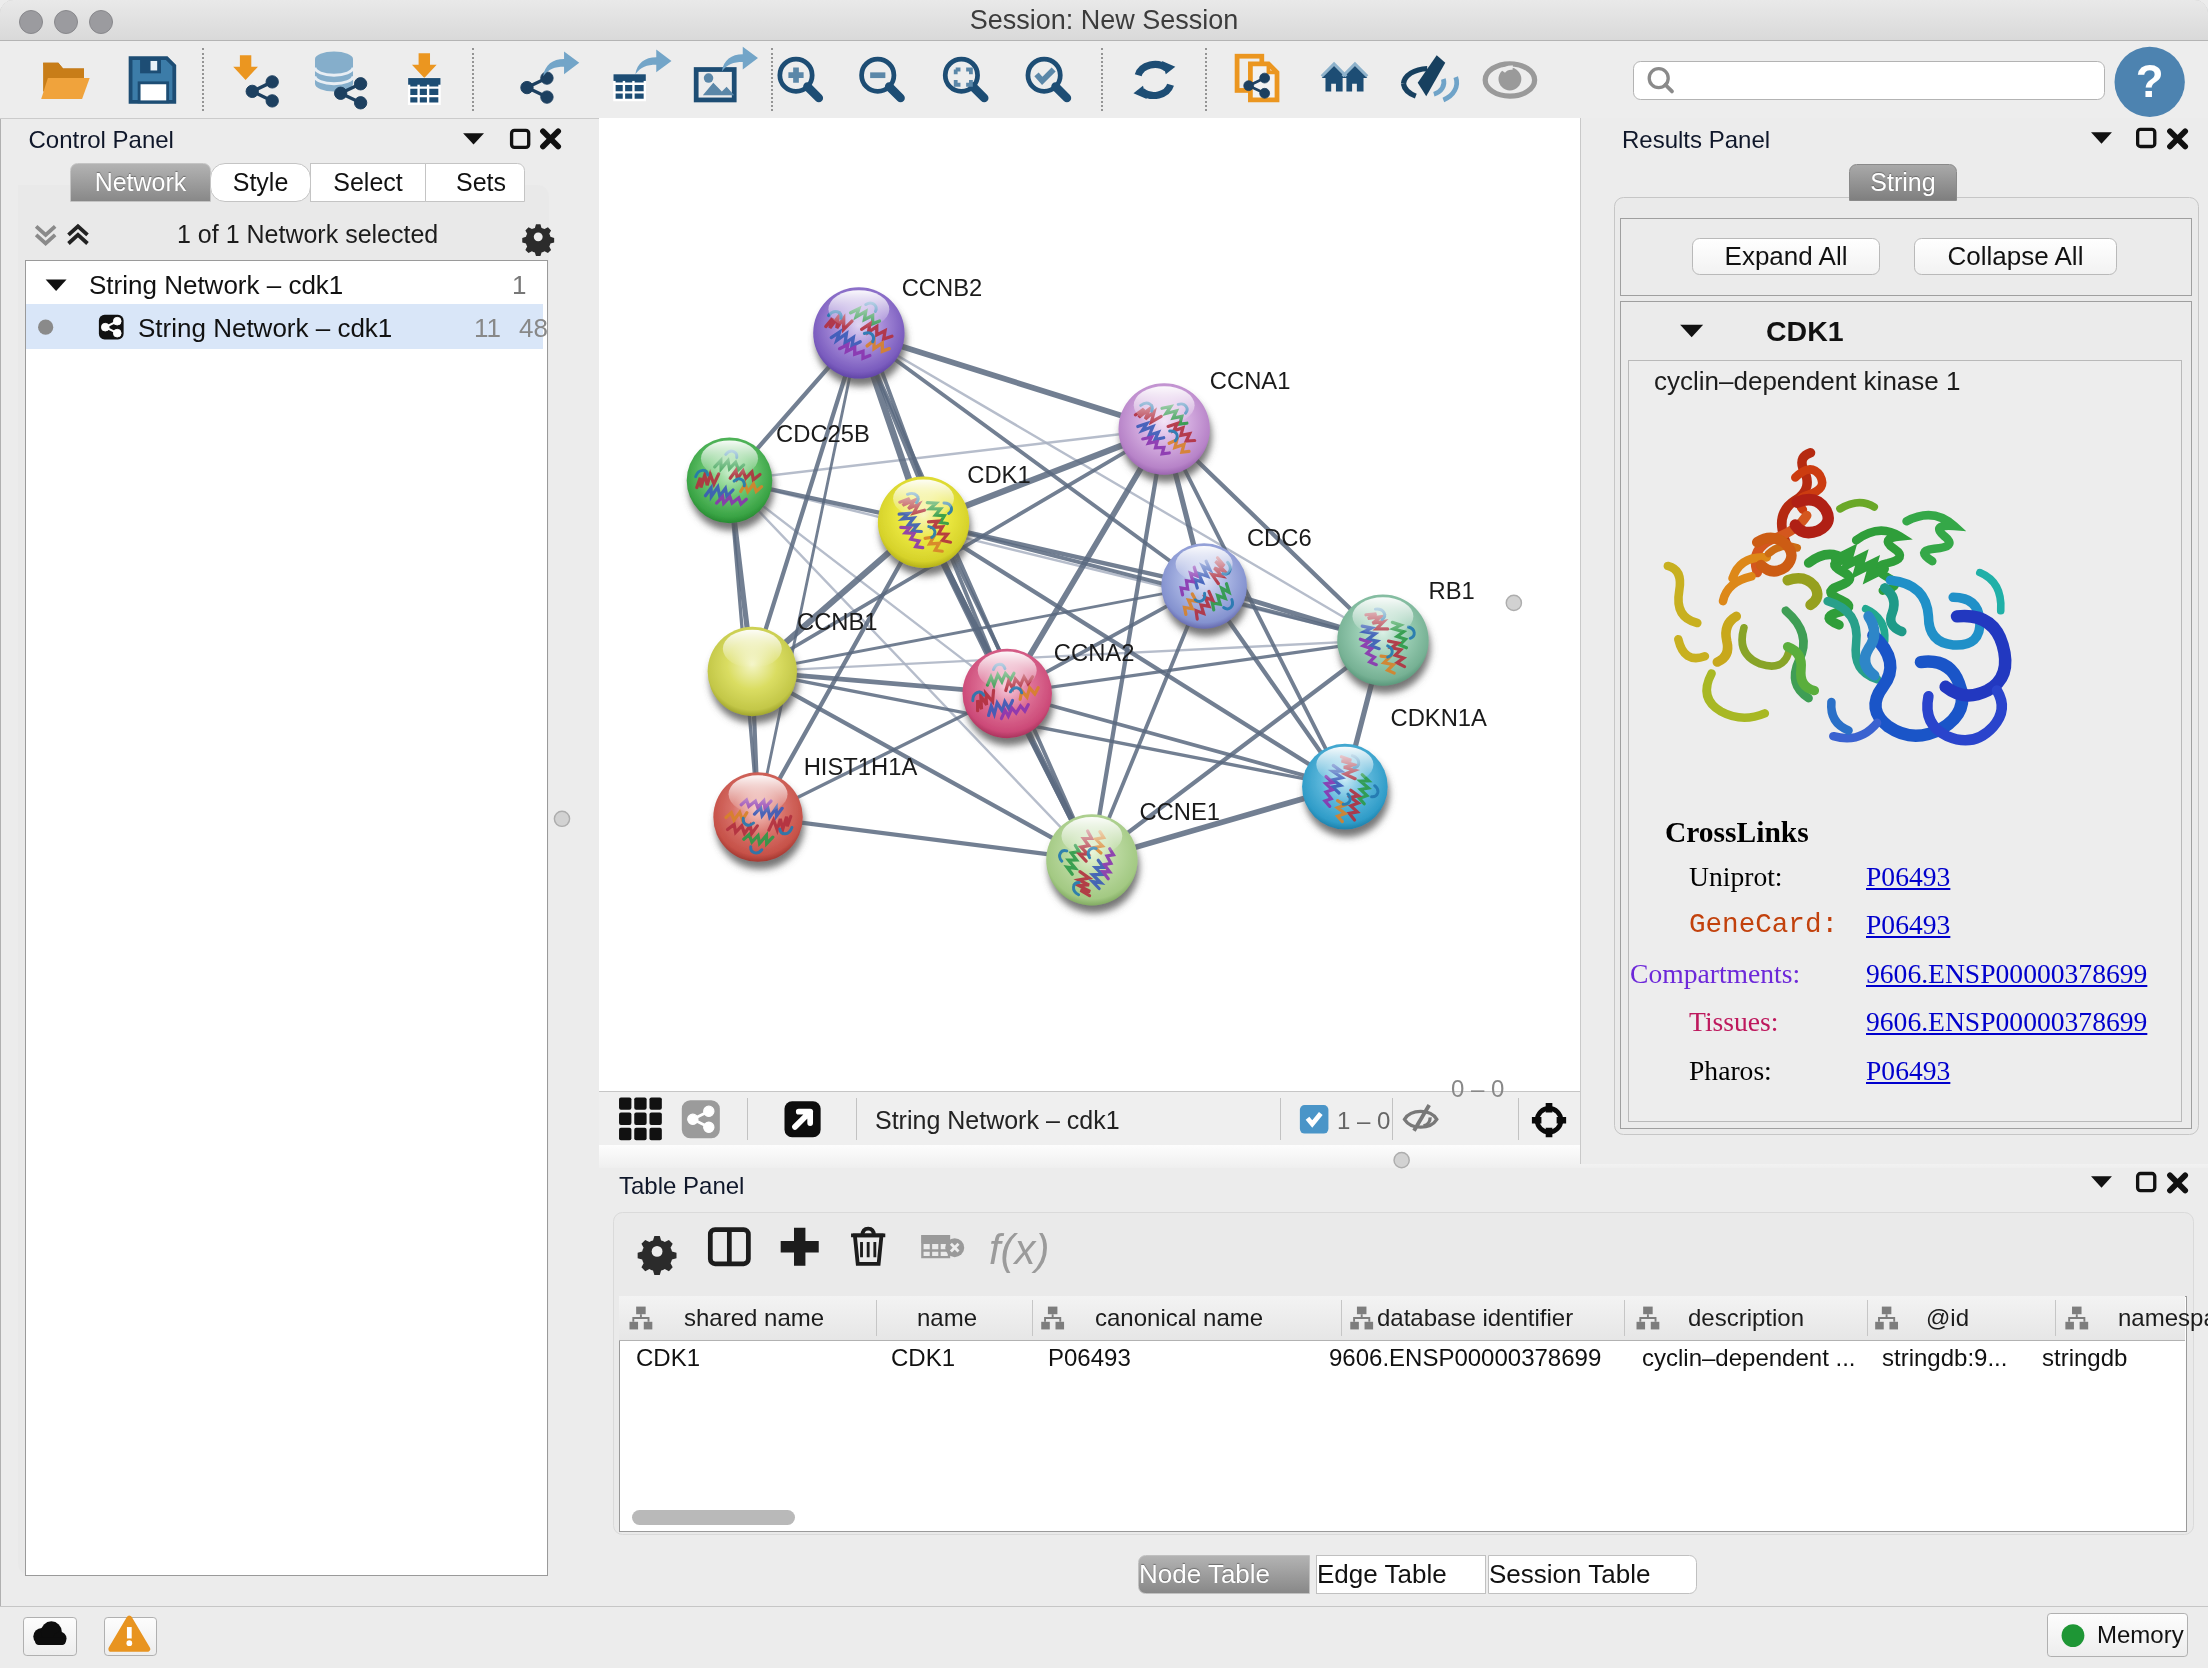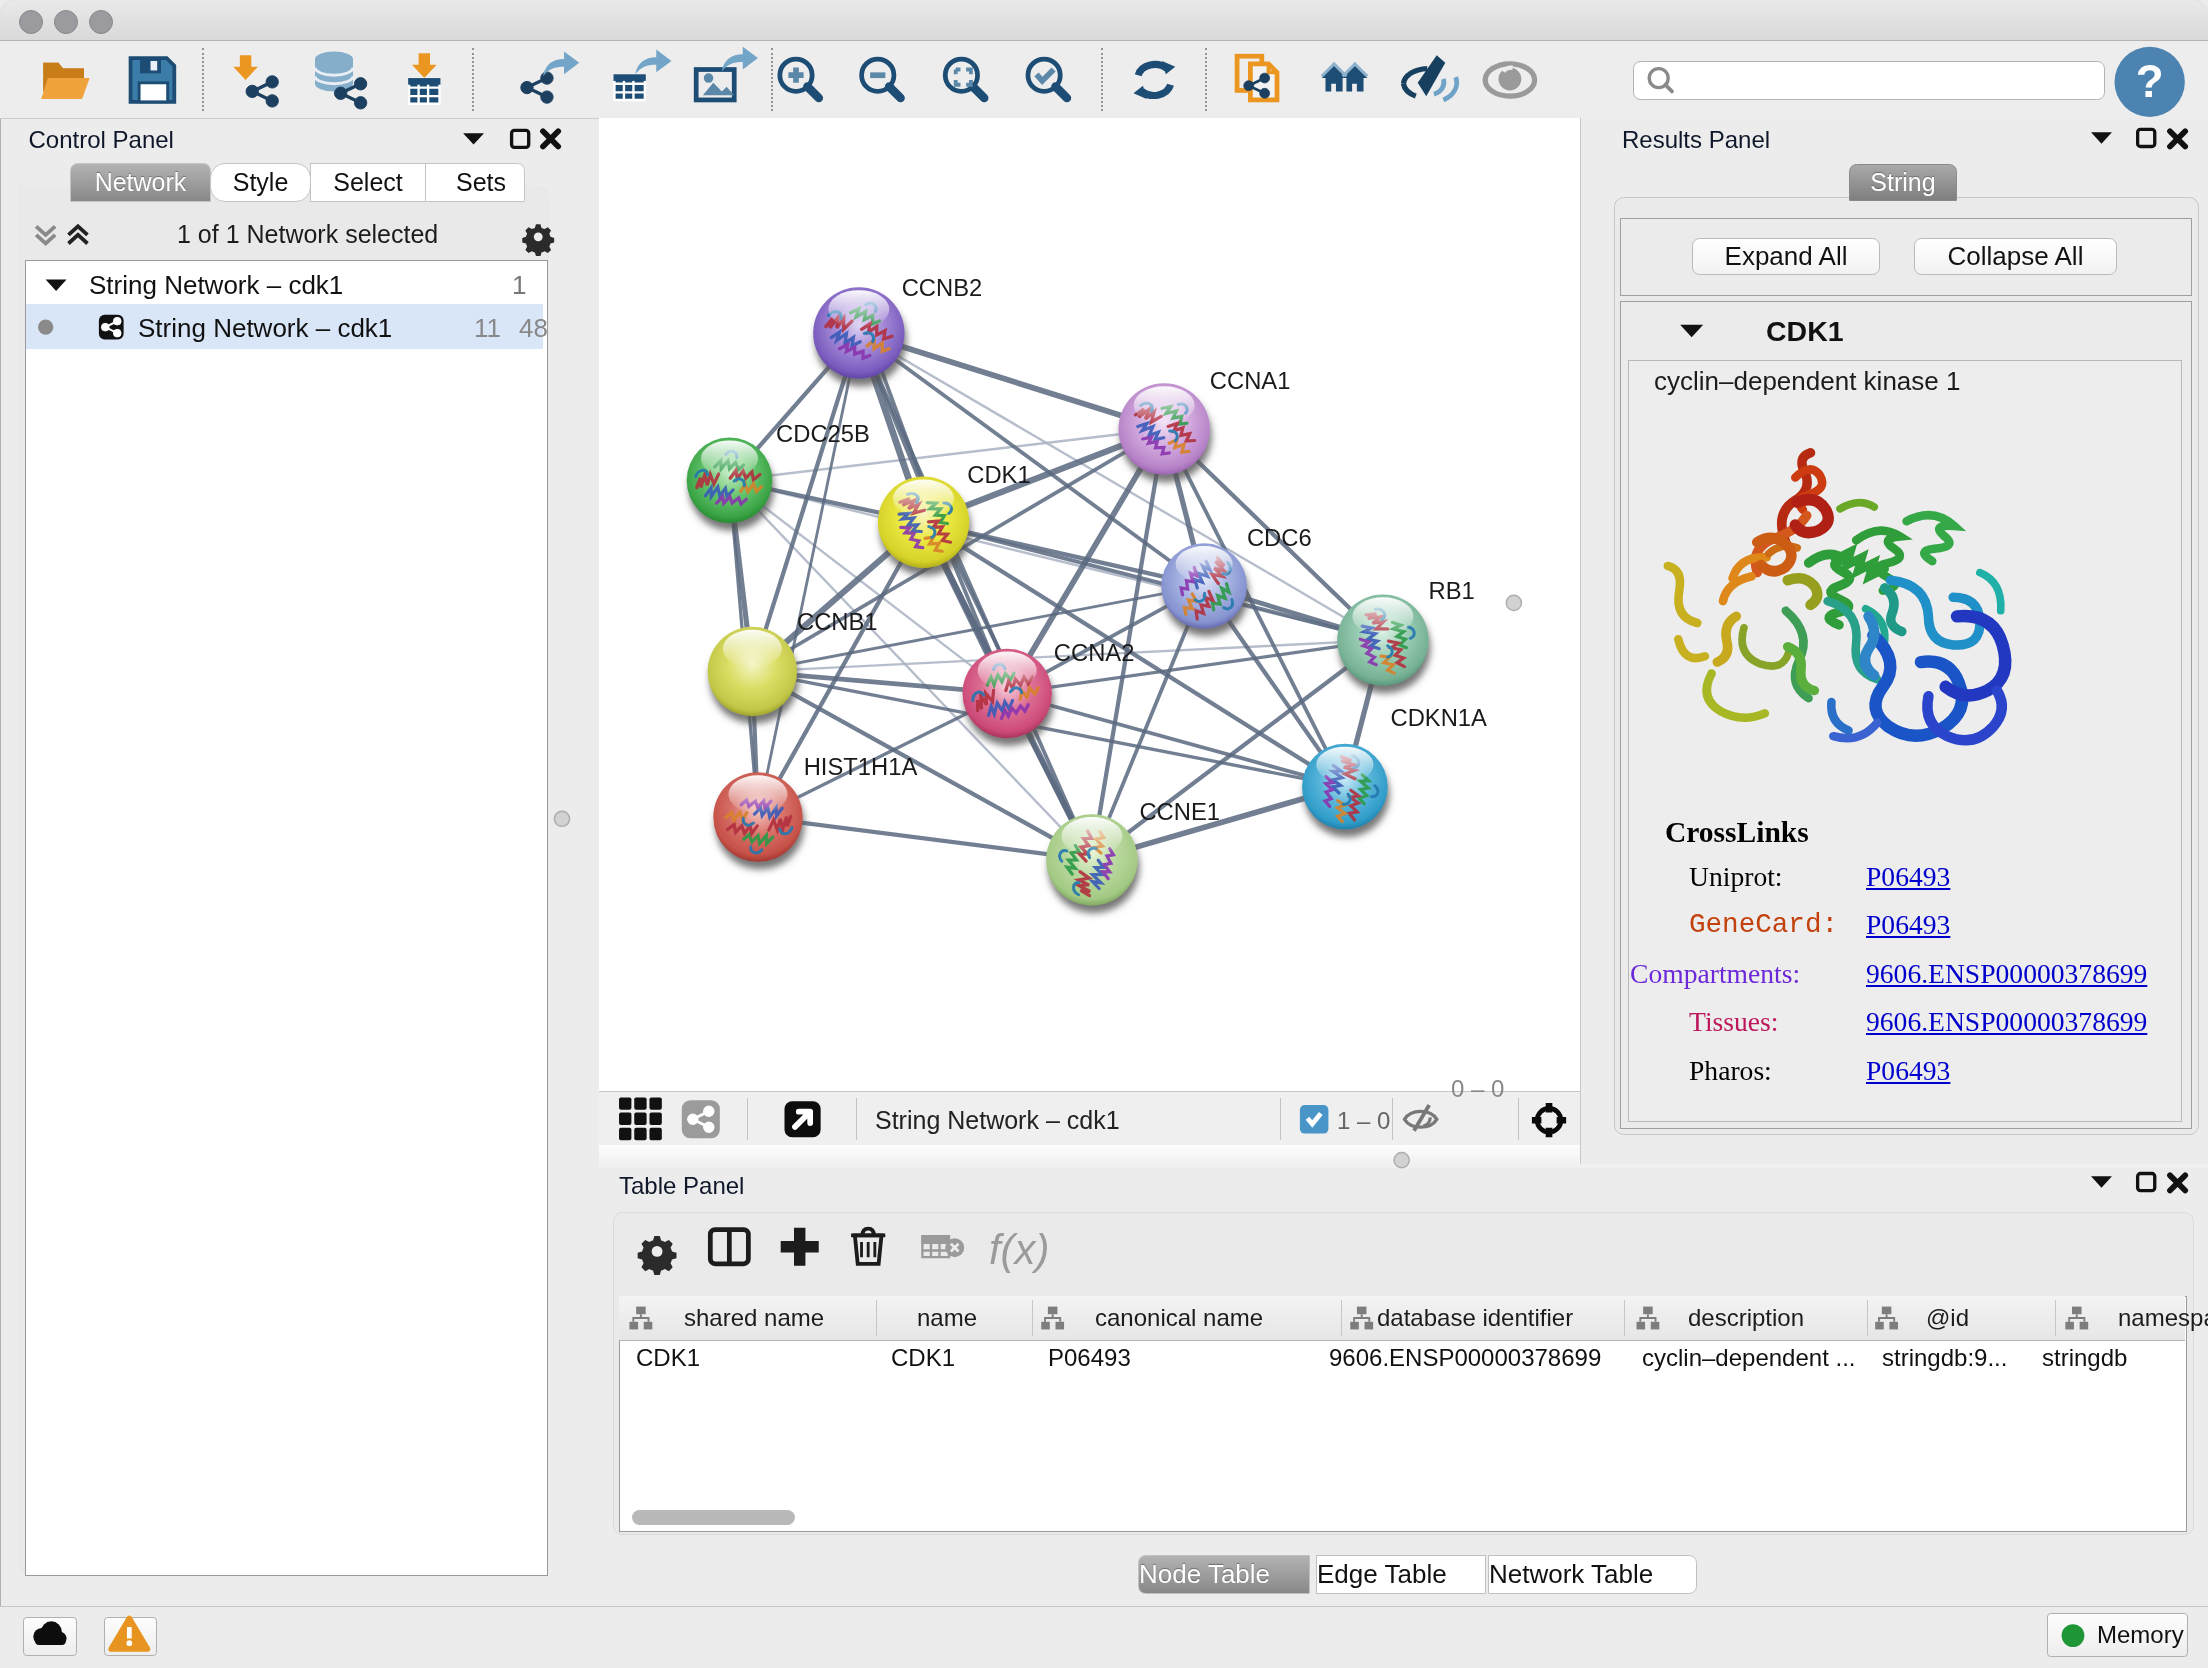--- a/index.html
+++ b/index.html
@@ -46,20 +46,21 @@
 .sbtn{top:1617px;height:37px;background:linear-gradient(#fdfdfd,#ededed);border:1px solid #b0b0b0;border-radius:3.8px;}
 text{font-family:"Liberation Sans",sans-serif;}
 </style>
 </head>
 <body>
 <div id="win">
   <div class="abs" id="titlebar"></div>
   <div class="abs tl" style="left:19px;"></div>
   <div class="abs tl" style="left:54px;"></div>
   <div class="abs tl" style="left:89px;"></div>
+  <div class="abs" id="title">Session: New Session</div>
   <div class="abs" id="toolbar"></div>
   <div class="abs tsep" style="left:202px;"></div>
   <div class="abs tsep" style="left:472px;"></div>
   <div class="abs tsep" style="left:771px;"></div>
   <div class="abs tsep" style="left:1101px;"></div>
   <div class="abs tsep" style="left:1205px;"></div>
   <svg class="abs" style="left:0;top:41px;" width="2208" height="77" viewBox="0 0 2322 81">
     <defs>
       <g id="shareglyph">
           <circle cx="-11" cy="0" r="6.5"></circle>
@@ -467,21 +468,21 @@
   <div class="abs td" style="left:636px;top:1344px;">CDK1</div>
   <div class="abs td" style="left:891px;top:1344px;">CDK1</div>
   <div class="abs td" style="left:1048px;top:1344px;">P06493</div>
   <div class="abs td" style="left:1329px;top:1344px;">9606.ENSP00000378699</div>
   <div class="abs td" style="left:1642px;top:1344px;">cyclin–dependent ...</div>
   <div class="abs td" style="left:1882px;top:1344px;">stringdb:9...</div>
   <div class="abs td" style="left:2042px;top:1344px;">stringdb</div>
   <div class="abs" style="left:632px;top:1510px;width:163px;height:15px;border-radius:7.6px;background:#b9b9b9;"></div>
   <div class="abs bottab tabsel" style="left:1122px;top:1555px;width:170px;border-radius:7.6px 0 0 7.6px;">Node Table</div>
   <div class="abs bottab" style="left:1300px;top:1555px;width:168px;">Edge Table</div>
-  <div class="abs bottab" style="left:1472px;top:1555px;width:207px;border-radius:0 7.6px 7.6px 0;">Network Table</div>
+  <div class="abs bottab" style="left:1472px;top:1555px;width:207px;border-radius:0 7.6px 7.6px 0;">Session Table</div>
 
   <svg class="abs" style="left:1645px;top:447px;" width="409" height="333" viewBox="0 0 430 350">
     <g fill="none" stroke-linecap="round">
       <path d="M148,100 q-12,-30 10,-44 q20,-12 8,-34 q-4,-12 8,-16" stroke="#b52a10" stroke-width="10"></path>
       <path d="M158,32 q16,-16 26,-2 q8,14 -12,20 q-16,4 -6,16" stroke="#cc3c10" stroke-width="9"></path>
       <path d="M118,132 q-8,-26 18,-36 q24,-8 34,-24" stroke="#d4571e" stroke-width="10"></path>
       <path d="M92,138 q8,-24 36,-22 M82,162 q4,-20 30,-26" stroke="#dd8818" stroke-width="9"></path>
       <path d="M130,112 q14,-12 30,-6" stroke="#cc6c14" stroke-width="8"></path>
       <path d="M172,122 q20,-16 38,-4 q-20,4 -2,13 q16,8 -4,15 q-18,6 2,15 q18,8 -4,13 q-18,5 2,13" stroke="#2f9e3a" stroke-width="10"></path>
       <path d="M222,98 q24,-18 46,-4 q-22,2 -6,13 q15,10 -7,15 q-20,4 0,15 q18,9 -5,14" stroke="#2f9e3a" stroke-width="9"></path>

